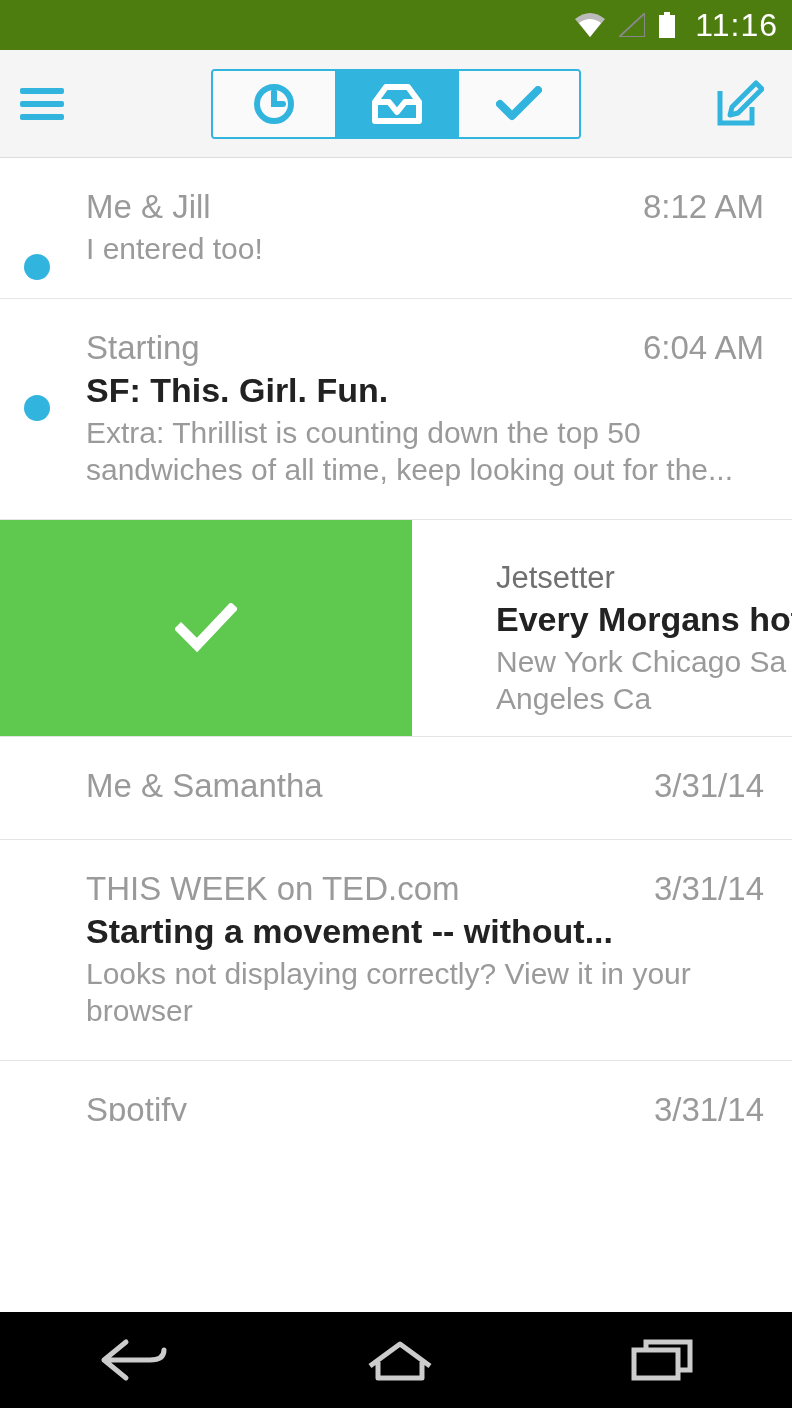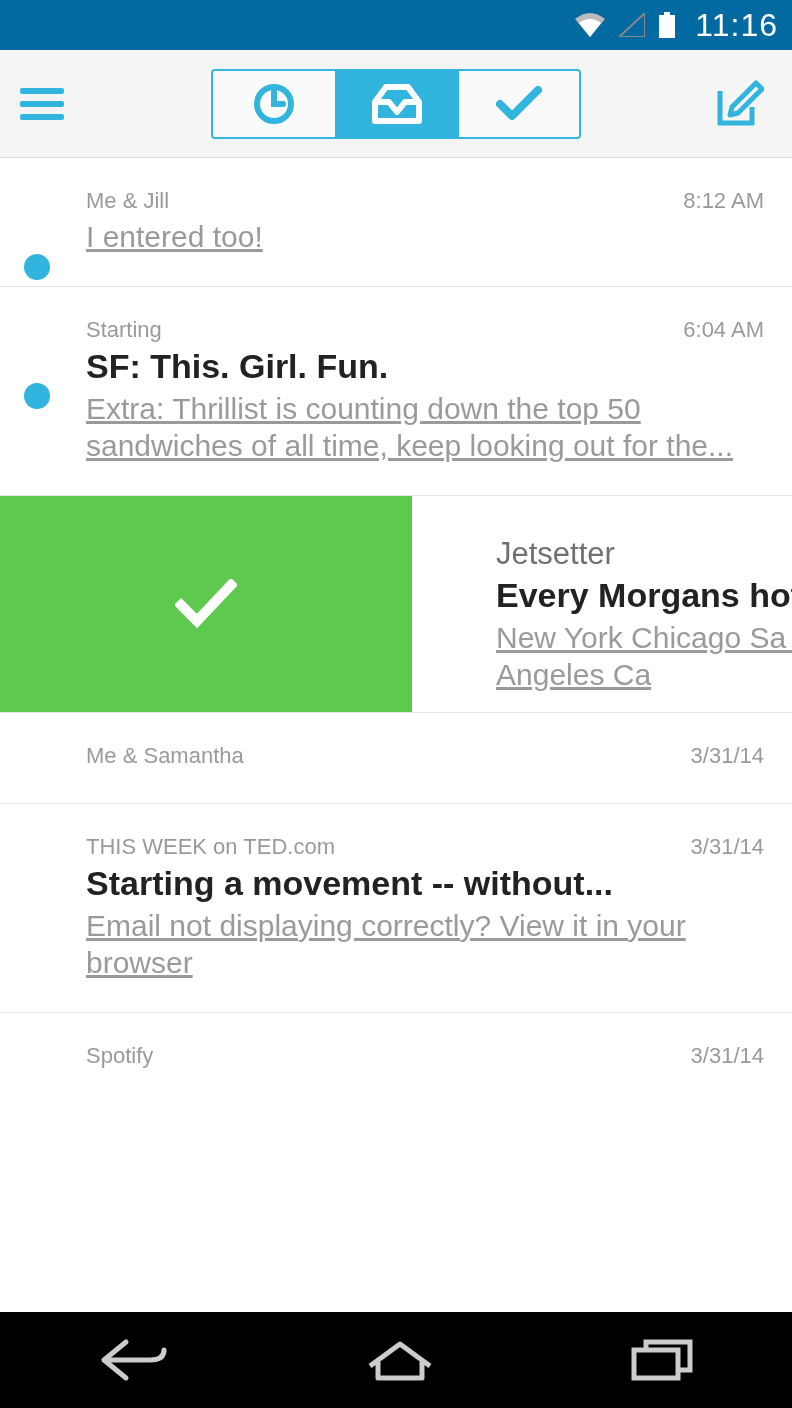--- a/index.html
+++ b/index.html
@@ -1,20 +1,20 @@
 <!DOCTYPE html>
 <html><head>
   <meta charset="utf-8">
   <style>
     * { box-sizing: border-box; margin: 0; padding: 0; }
     html, body { width: 792px; height: 1408px; font-family: -apple-system, "Helvetica Neue", Arial, sans-serif; background: #fff; overflow: hidden; }
     
     .status-bar {
       height: 50px;
-      background: #0369a1;
+      background: #4d7c0f;
       color: #fff;
       display: flex;
       align-items: center;
       justify-content: flex-end;
       padding: 0 14px;
       font-size: 32px;
       gap: 14px;
       font-weight: 300;
     }
     .status-bar .time { letter-spacing: 1px; margin-left: 6px;}
@@ -79,36 +79,35 @@
       top: 96px;
       width: 26px;
       height: 26px;
       border-radius: 50%;
       background: #31b4dd;
     }
     .mail-row .line1 {
       display: flex;
       justify-content: space-between;
       color: #9a9a9a;
-      font-size: 22px;
+      font-size: 33px;
       margin-bottom: 4px;
     }
     .mail-row .subject {
       font-size: 34px;
       font-weight: 700;
       color: #222;
       margin-bottom: 4px;
       white-space: nowrap;
       overflow: hidden;
     }
     .mail-row .preview {
       font-size: 30px;
       color: #9a9a9a;
       line-height: 1.25;
-      text-decoration: underline;
     }
     
     .mail-row.swiped {
       padding: 0;
       height: 217px;
       display: flex;
       position: relative;
       border-bottom: 1px solid #e5e5e5;
     }
     .swipe-green {
@@ -256,21 +255,21 @@
       <span>3/31/14</span>
     </div>
   </div>
 
   <div class="mail-row">
     <div class="line1">
       <span>THIS WEEK on TED.com</span>
       <span>3/31/14</span>
     </div>
     <div class="subject">Starting a movement -- without...</div>
-    <div class="preview">Email not displaying correctly? View it in your browser</div>
+    <div class="preview">Looks not displaying correctly? View it in your browser</div>
   </div>
 
   <div class="mail-row peek">
     <div class="line1">
       <span>Spotify</span>
       <span>3/31/14</span>
     </div>
   </div>
 
 </div>

